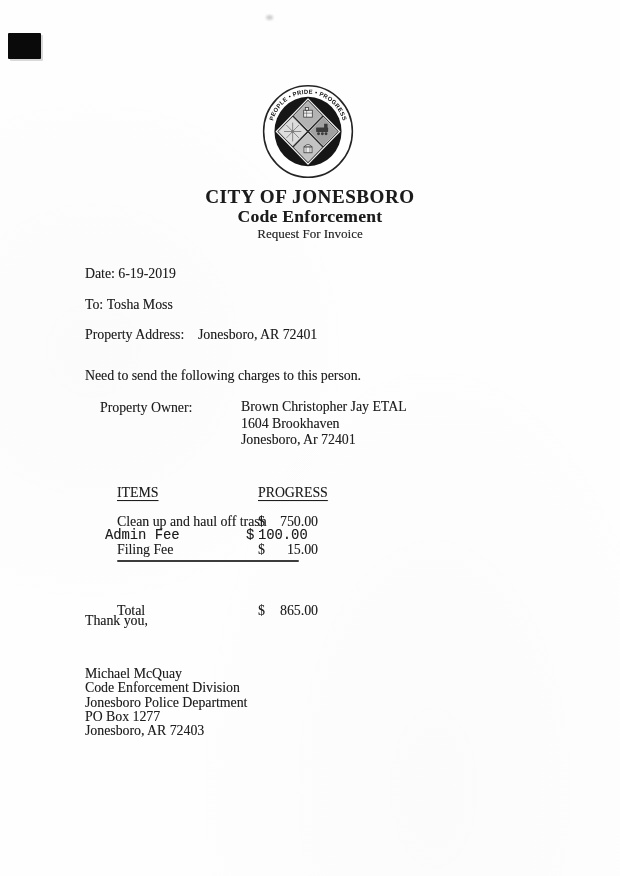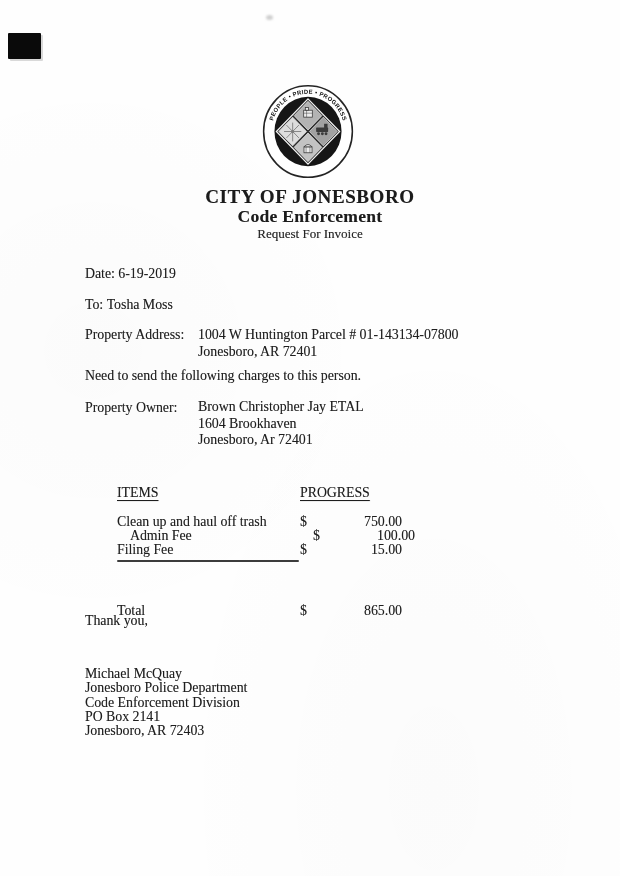--- a/index.html
+++ b/index.html
@@ -46,25 +46,25 @@
   .doctype{
     position:absolute;left:0;top:226px;width:620px;text-align:center;
     font-size:13px;color:#262626;
   }
 
   
   .body-line{ font-size:13.8px;line-height:17px;white-space:nowrap; }
   .two-col{ display:flex; }
   .col-label{ width:113px;flex:0 0 113px; }
   .col-value div{ line-height:17.2px; }
-  .owner .col-value div{ line-height:16.6px; }
+  .owner .col-value div{ line-height:16.6px;margin-left:28px; }
 
   
   .tbl-head{ font-size:13.8px;text-decoration:underline;text-underline-offset:3px;white-space:nowrap; }
-  .tbl-row{ display:flex;font-size:13.8px;line-height:14.2px;white-space:nowrap;gap:42px; }
+  .tbl-row{ display:flex;font-size:13.8px;line-height:14.2px;white-space:nowrap; }
   .cell-item{ width:141px;flex:0 0 141px; }
   .cell-cur{ width:12px;flex:0 0 12px; }
   .cell-num{ width:48px;flex:0 0 48px;text-align:right; }
   .tbl-rule{
     position:absolute;left:117px;top:560px;width:182px;height:2px;
     background:#3c3c3c;border-radius:1px;
   }
 
   
   .sig div{ font-size:13.8px;line-height:14.3px;white-space:nowrap; }
@@ -135,47 +135,46 @@
     <span>Date:</span>&nbsp;<span>6-19-2019</span>
   </div>
 
   <div class="abs body-line doc-text" style="left:85px;top:296px;">
     <span>To:</span>&nbsp;<span>Tosha Moss</span>
   </div>
 
   <div class="abs body-line doc-text two-col" style="left:85px;top:326px;">
     <div class="col-label">Property Address:</div>
     <div class="col-value">
-      <div>1004 W Huntington Parcel # 01-143134-07800</div>
       <div>Jonesboro, AR 72401</div>
     </div>
   </div>
 
   <div class="abs body-line doc-text" style="left:85px;top:367px;">Need to send the following charges to this person.</div>
 
-  <div class="abs body-line doc-text two-col owner" style="left:85px;top:399px;font-family:Liberation Serif, serif;">
+  <div class="abs body-line doc-text two-col owner" style="left:100px;top:399px;font-family:Liberation Serif, serif;">
     <div class="col-label">Property Owner:</div>
     <div class="col-value">
       <div>Brown Christopher Jay ETAL</div>
       <div>1604 Brookhaven</div>
       <div>Jonesboro, Ar 72401</div>
     </div>
   </div>
 
   <div class="abs tbl-row doc-text" style="left:117px;top:486px;">
     <div class="cell-item"><span class="tbl-head">ITEMS</span></div>
     <div><span class="tbl-head">PROGRESS</span></div>
   </div>
 
   <div class="abs tbl-row doc-text" style="left:117px;top:515px;">
     <div class="cell-item">Clean up and haul off trash</div>
     <div class="cell-cur">$</div>
     <div class="cell-num">750.00</div>
   </div>
-  <div class="abs tbl-row doc-text" style="left:130px;top:529px;">
+  <div class="abs tbl-row doc-text" style="left:105px;top:529px;font-family:Liberation Mono, monospace;">
     <div class="cell-item">Admin Fee</div>
     <div class="cell-cur">$</div>
     <div class="cell-num">100.00</div>
   </div>
   <div class="abs tbl-row doc-text" style="left:117px;top:543px;">
     <div class="cell-item">Filing Fee</div>
     <div class="cell-cur">$</div>
     <div class="cell-num">15.00</div>
   </div>
 
@@ -184,19 +183,19 @@
   <div class="abs tbl-row doc-text" style="left:117px;top:604px;">
     <div class="cell-item">Total</div>
     <div class="cell-cur">$</div>
     <div class="cell-num">865.00</div>
   </div>
 
   <div class="abs body-line doc-text" style="left:85px;top:612px;">Thank you,</div>
 
   <div class="abs sig doc-text" style="left:85px;top:643px;margin-top:24px;">
     <div>Michael McQuay</div>
+    <div>Code Enforcement Division</div>
     <div>Jonesboro Police Department</div>
-    <div>Code Enforcement Division</div>
-    <div>PO Box 2141</div>
+    <div>PO Box 1277</div>
     <div>Jonesboro, AR 72403</div>
   </div>
 
 </div>
 
 </body></html>

